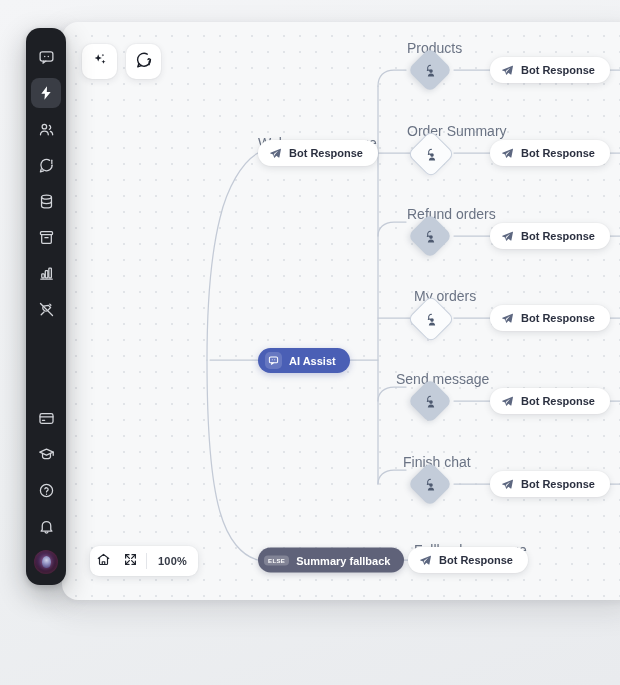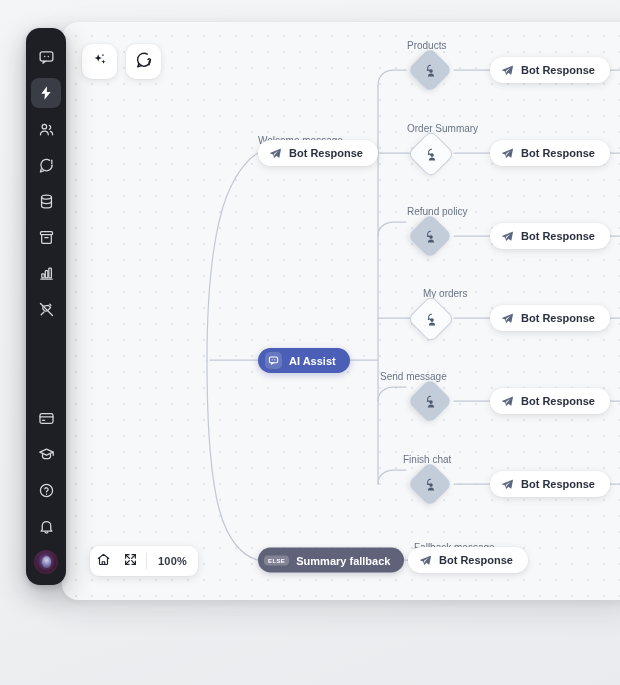--- a/index.html
+++ b/index.html
@@ -191,21 +191,21 @@
   }
   .diamond .dicon {
     transform: rotate(-45deg);
     display:flex; align-items:center; justify-content:center;
     color: #4e5a70;
   }
 
   
   .node-caption {
     position: absolute;
-    font-size: 10px;
+    font-size: 14px;
     color: #6a7384;
     white-space: nowrap;
     z-index: 12;
   }
 </style>
 </head>
 <body>
 
 <div id="app">
 
@@ -487,59 +487,59 @@
     </div>
     <div class="node node-bot" style="left:428px; top:131px; transform:translateY(-50%);">
       <span class="nicon">
         <svg width="13" height="13" viewBox="0 0 24 24" fill="currentColor">
             <path d="M21.2 3.3L2.6 10.6c-.7.3-.7 1.3 0 1.5l4.9 1.7 1.9 5.6c.2.7 1.1.8 1.5.2l2.6-3.4 4.4 3.3c.5.4 1.2.1 1.3-.5l2.9-14.9c.1-.7-.5-1.2-1-.8zM8.8 13.1l8.6-6.6-6.9 7.6v3z"></path>
           </svg>
       </span>
       <span class="nlabel">Bot Response</span>
     </div>
 
-    <div class="node-caption" style="left:345px; top:184px;">Refund policy</div>
+    <div class="node-caption" style="left:345px; top:184px;">Refund orders</div>
     <div class="diamond filled" style="left:352px; top:198px;">
       <span class="dicon">
         <svg width="15" height="15" viewBox="0 0 24 24" fill="none" stroke="currentColor" stroke-width="1.7" stroke-linecap="round" stroke-linejoin="round">
           <path d="M12.8 3.4a4.6 4.6 0 00-4.4 6l-.7 2.2 2.3-.7a4.6 4.6 0 002.8.9"></path>
           <circle cx="13.6" cy="12.6" r="2.9" fill="currentColor" stroke="none"></circle>
           <path d="M8.6 21.2c0-2.9 2.2-4.6 5-4.6s5 1.7 5 4.6z" fill="currentColor" stroke="none"></path>
         </svg>
       </span>
     </div>
     <div class="node node-bot" style="left:428px; top:214px; transform:translateY(-50%);">
       <span class="nicon">
         <svg width="13" height="13" viewBox="0 0 24 24" fill="currentColor">
             <path d="M21.2 3.3L2.6 10.6c-.7.3-.7 1.3 0 1.5l4.9 1.7 1.9 5.6c.2.7 1.1.8 1.5.2l2.6-3.4 4.4 3.3c.5.4 1.2.1 1.3-.5l2.9-14.9c.1-.7-.5-1.2-1-.8zM8.8 13.1l8.6-6.6-6.9 7.6v3z"></path>
           </svg>
       </span>
       <span class="nlabel">Bot Response</span>
     </div>
 
-    <div class="node-caption" style="left:345px; top:266px;padding-left:16px;">My orders</div>
+    <div class="node-caption" style="left:336px; top:266px;padding-left:16px;">My orders</div>
     <div class="diamond outline" style="left:352px; top:280px;">
       <span class="dicon">
         <svg width="15" height="15" viewBox="0 0 24 24" fill="none" stroke="currentColor" stroke-width="1.7" stroke-linecap="round" stroke-linejoin="round">
           <path d="M12.8 3.4a4.6 4.6 0 00-4.4 6l-.7 2.2 2.3-.7a4.6 4.6 0 002.8.9"></path>
           <circle cx="13.6" cy="12.6" r="2.9" fill="currentColor" stroke="none"></circle>
           <path d="M8.6 21.2c0-2.9 2.2-4.6 5-4.6s5 1.7 5 4.6z" fill="currentColor" stroke="none"></path>
         </svg>
       </span>
     </div>
     <div class="node node-bot" style="left:428px; top:296px; transform:translateY(-50%);">
       <span class="nicon">
         <svg width="13" height="13" viewBox="0 0 24 24" fill="currentColor">
             <path d="M21.2 3.3L2.6 10.6c-.7.3-.7 1.3 0 1.5l4.9 1.7 1.9 5.6c.2.7 1.1.8 1.5.2l2.6-3.4 4.4 3.3c.5.4 1.2.1 1.3-.5l2.9-14.9c.1-.7-.5-1.2-1-.8zM8.8 13.1l8.6-6.6-6.9 7.6v3z"></path>
           </svg>
       </span>
       <span class="nlabel">Bot Response</span>
     </div>
 
-    <div class="node-caption" style="left:318px; top:349px;">Send message</div>
+    <div class="node-caption" style="left:334px; top:349px;">Send message</div>
     <div class="diamond filled" style="left:352px; top:363px;">
       <span class="dicon">
         <svg width="15" height="15" viewBox="0 0 24 24" fill="none" stroke="currentColor" stroke-width="1.7" stroke-linecap="round" stroke-linejoin="round">
           <path d="M12.8 3.4a4.6 4.6 0 00-4.4 6l-.7 2.2 2.3-.7a4.6 4.6 0 002.8.9"></path>
           <circle cx="13.6" cy="12.6" r="2.9" fill="currentColor" stroke="none"></circle>
           <path d="M8.6 21.2c0-2.9 2.2-4.6 5-4.6s5 1.7 5 4.6z" fill="currentColor" stroke="none"></path>
         </svg>
       </span>
     </div>
     <div class="node node-bot" style="left:428px; top:379px; transform:translateY(-50%);">

